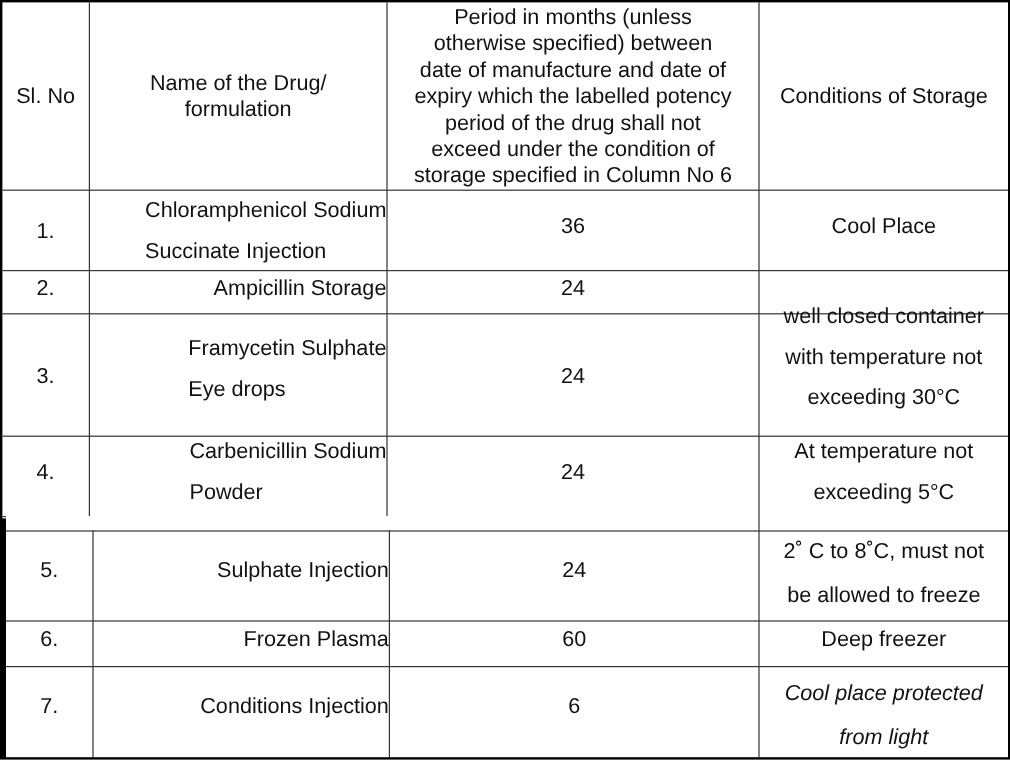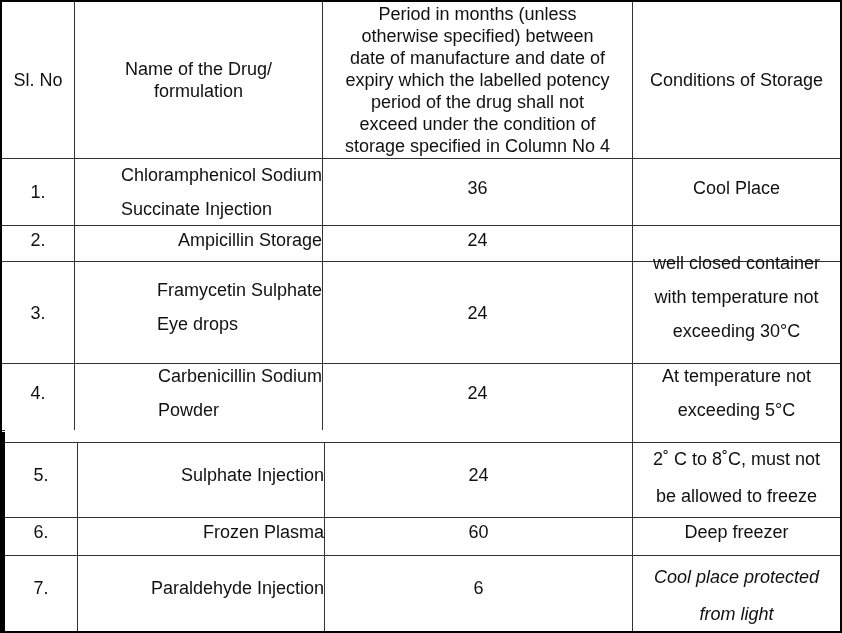--- a/index.html
+++ b/index.html
@@ -44,21 +44,21 @@
       <span class="t">Name of the Drug/
 formulation</span>
     </div>
   <div class="cell hdr" style="left:321px;top:0;width:309px;height:156px;">
       <span class="t">Period in months (unless
 otherwise specified) between
 date of manufacture and date of
 expiry which the labelled potency
 period of the drug shall not
 exceed under the condition of
-storage specified in Column No 4</span>
+storage specified in Column No 6</span>
     </div>
   <div class="cell hdr" style="left:631px;top:0;width:207px;height:156px;">
       <span class="t">Conditions of Storage</span>
     </div>
 
   <div class="cell" style="left:0;top:157px;width:72px;height:66px;">
       <span>1.</span>
     </div>
   <div class="cell left tall" style="left:83px;top:157px;width:237px;height:66px;">
       <span class="t">Chloramphenicol Sodium
@@ -148,21 +148,21 @@
       <span>60</span>
     </div>
   <div class="cell" style="left:628px;top:88px;width:207px;height:28px;align-items:center;">
       <span class="t">Deep freezer</span>
     </div>
 
   <div class="cell" style="left:0;top:126px;width:72px;height:64px;">
       <span>7.</span>
     </div>
   <div class="cell left" style="left:83px;top:126px;width:236px;height:64px;">
-      <span class="t">Paraldehyde Injection</span>
+      <span class="t">Conditions Injection</span>
     </div>
   <div class="cell" style="left:320px;top:126px;width:307px;height:64px;">
       <span>6</span>
     </div>
   <div class="cell tall2" style="left:628px;top:126px;width:207px;height:79px;font-style:italic;">
       <span class="t">Cool place protected
 from light</span>
     </div>
 </div>
 

